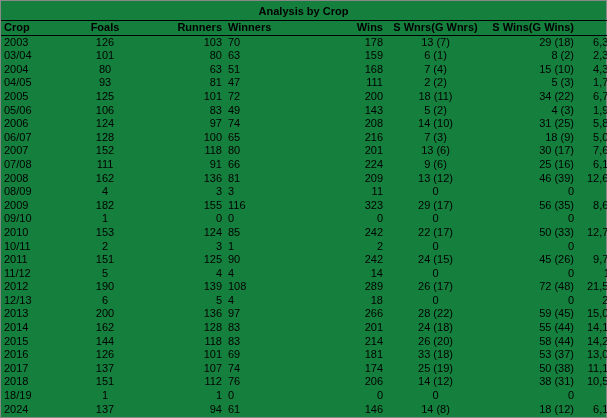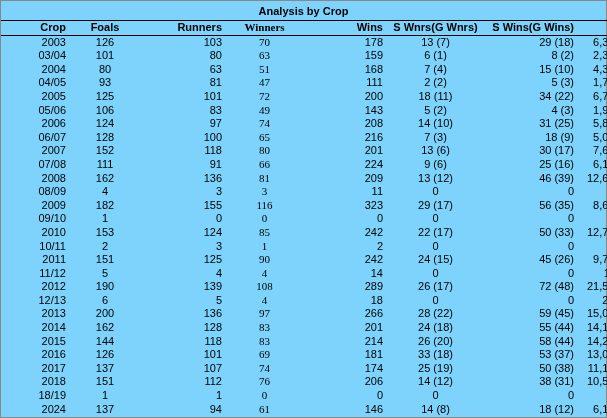--- a/index.html
+++ b/index.html
@@ -13,21 +13,21 @@
     font-family: "Liberation Serif", serif;
     color: #000000;
     overflow: hidden;
   }
   #page {
     position: relative;
     width: 607px;
     height: 418px;
     box-sizing: border-box;
     border: 1px solid #888888;
-    background: #7dd3fc;
+    background: #15803d;
   }
   .title {
     text-align: center;
     font-family: "Liberation Sans", sans-serif;
     font-weight: bold;
     font-size: 11px;
     margin: 4px 0 3px 0;
     letter-spacing: 0px;
   }
   table.grid {
@@ -44,24 +44,24 @@
     height: 13.6px;
     white-space: nowrap;
     overflow: hidden;
   }
   thead th {
     font-weight: bold;
     border-top: 1px solid #000000;
     border-bottom: 1px solid #000000;
     font-size: 11px;
   }
-  th.c-crop, td.c-crop { text-align: right; width: 62px; }
+  th.c-crop, td.c-crop { text-align: left; width: 62px; }
   th.c-foals, td.c-foals { text-align: center; width: 66px; }
   th.c-runners, td.c-runners { text-align: right; width: 78px; }
-  th.c-winners, td.c-winners { text-align: center; width: 73px; font-family: Liberation Serif, serif; }
+  th.c-winners, td.c-winners { text-align: left; width: 73px; }
   th.c-wins, td.c-wins { text-align: right; width: 76px; }
   th.c-swnrs, td.c-swnrs { text-align: center; width: 93px; }
   th.c-swins, td.c-swins { text-align: right; width: 86px; }
   th.c-earn, td.c-earn { text-align: right; width: 62px; padding-right: 6px; }
 
   tbody td { border: none; }
 </style>
 </head>
 <body>
 

